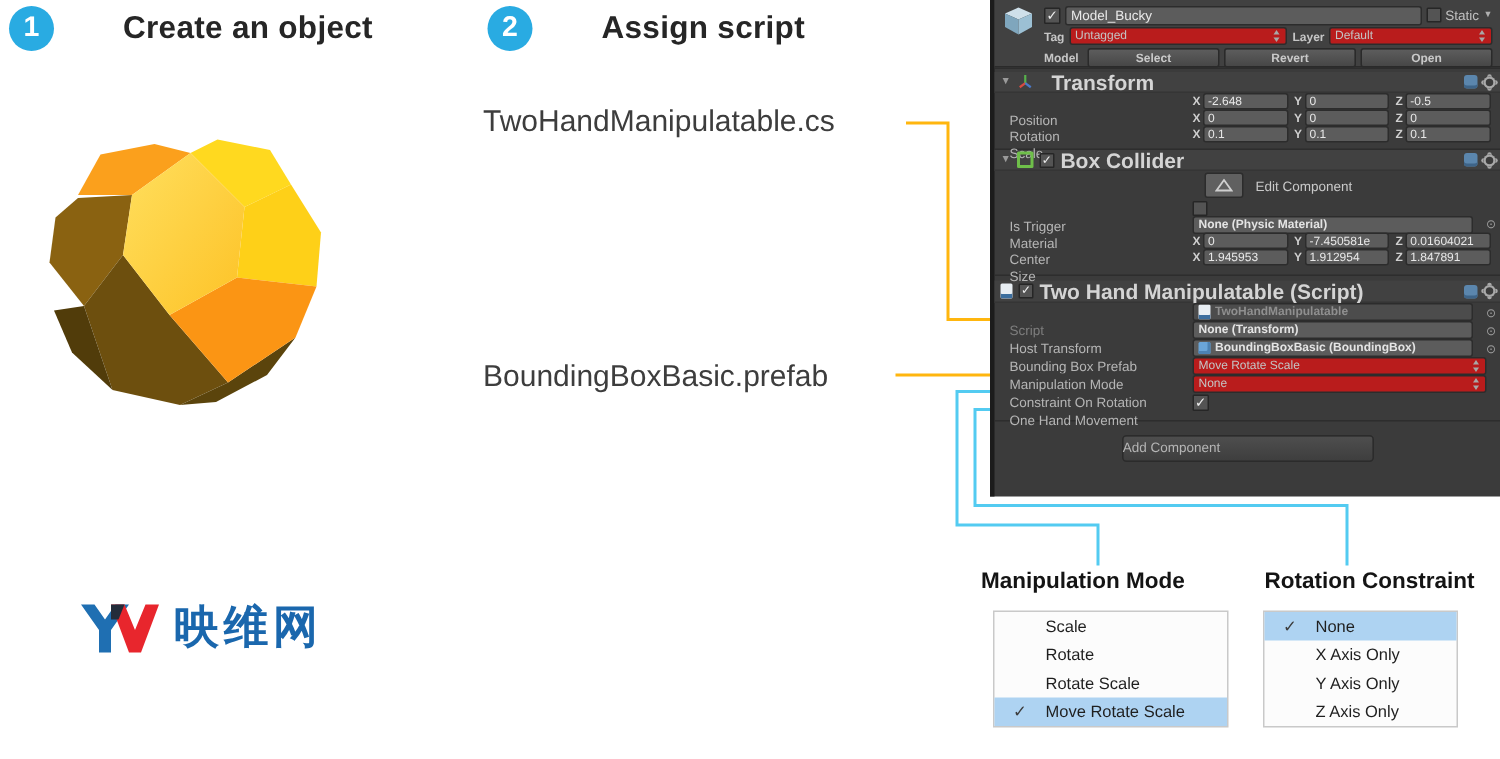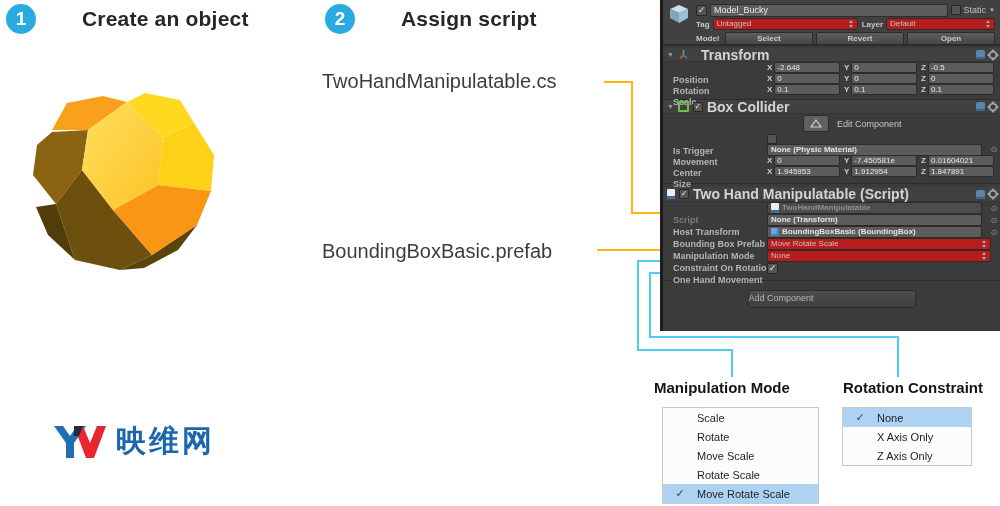--- a/index.html
+++ b/index.html
@@ -65,21 +65,21 @@
     align-items:center;gap:4px;padding:0 3px 0 4px;}
   .fold{font-size:7px;color:#9a9a9a;flex:none;}
   .ctitle{font-weight:700;font-size:14px;color:#d4d4d4;white-space:nowrap;}
   .hicons{margin-left:auto;display:flex;align-items:center;gap:4px;}
   .bookicon{width:9px;height:9px;border-radius:2px;background:#5b86ad;box-shadow:inset 0 -2px 0 #3e6488;}
   .gear{width:8px;height:8px;border-radius:50%;background:#a9a9a9;box-shadow:inset 0 0 0 1.5px #a9a9a9,
     inset 0 0 0 4px #3b3b3b,0 -4px 0 -2.5px #a9a9a9,0 4px 0 -2.5px #a9a9a9,-4px 0 0 -2.5px #a9a9a9,4px 0 0 -2.5px #a9a9a9;}
 
   .prow{height:11px;display:flex;align-items:center;}
   .comp.script .prow{height:12px;}
-  .plabel{width:104px;padding-left:10px;box-sizing:border-box;font-weight:700;font-size:9px;
+  .plabel{width:132px;padding-left:10px;box-sizing:border-box;font-weight:400;font-size:9px;
     color:#b5b5b5;white-space:nowrap;overflow:hidden;flex:none;margin-top:24px;}
   .pvals{flex:1;display:flex;gap:4px;margin-right:6px;min-width:0;}
   .cell{flex:1;display:flex;align-items:center;gap:2px;min-width:0;}
   .axis{font-size:8px;font-weight:700;color:#cfcfcf;flex:none;}
   .field{flex:1;height:9px;background:#5c5c5c;border:1px solid #2c2c2c;border-radius:2px;
     color:#e8e8e8;font-size:8px;line-height:9px;padding:0 2px;overflow:hidden;white-space:nowrap;min-width:0;}
   .objfield{flex:1;height:10px;background:#5c5c5c;border:1px solid #2c2c2c;border-radius:2px;
     color:#e4e4e4;font-weight:700;font-size:8px;line-height:10px;padding:0 3px;display:flex;
     align-items:center;gap:3px;overflow:hidden;white-space:nowrap;min-width:0;}
   .target{width:12px;text-align:center;color:#9c9c9c;font-size:8px;flex:none;}
@@ -281,21 +281,21 @@
         </span>
         <span class="editlbl">Edit Component</span>
       </div>
       <div class="prow">
         <span class="plabel">Is Trigger</span>
         <span class="pvals">
             <span class="cb small"></span>
           </span>
       </div>
       <div class="prow">
-        <span class="plabel">Movement</span>
+        <span class="plabel">Material</span>
         <span class="pvals">
           <span class="objfield">
             <span>None (Physic Material)</span>
           </span>
         </span>
         <span class="target">⊙</span>
       </div>
       <div class="prow">
         <span class="plabel">Center</span>
         <span class="pvals">
@@ -407,49 +407,49 @@
     <div class="dditem">
       <span class="ddcheck"></span>
       <span class="ddtext">Scale</span>
     </div>
     <div class="dditem">
       <span class="ddcheck"></span>
       <span class="ddtext">Rotate</span>
     </div>
     <div class="dditem">
       <span class="ddcheck"></span>
-      <span class="ddtext">Move Scale</span>
-    </div>
-    <div class="dditem">
-      <span class="ddcheck"></span>
       <span class="ddtext">Rotate Scale</span>
     </div>
     <div class="dditem selected">
       <span class="ddcheck">✓</span>
       <span class="ddtext">Move Rotate Scale</span>
     </div>
   </div>
 
   <div class="dd-title" style="left:843px;top:379px;">Rotation Constraint</div>
   <div class="ddbox" style="left:842px;top:407px;width:130px;">
     <div class="dditem selected">
       <span class="ddcheck">✓</span>
       <span class="ddtext">None</span>
     </div>
     <div class="dditem">
       <span class="ddcheck"></span>
       <span class="ddtext">X Axis Only</span>
     </div>
     <div class="dditem">
       <span class="ddcheck"></span>
+      <span class="ddtext">Y Axis Only</span>
+    </div>
+    <div class="dditem">
+      <span class="ddcheck"></span>
       <span class="ddtext">Z Axis Only</span>
     </div>
   </div>
 
-  <div class="logo" style="left:52px;top:421px;">
+  <div class="logo" style="left:52px;top:398px;">
     <svg width="56" height="40" viewBox="0 0 56 38">
       <polygon points="2,3 11,3 18,13 25,3 34,3 22,20 22,35 14,35 14,20" fill="#1f6fb2"></polygon>
       <polygon points="22,3 31,3 38,20 45,3 54,3 42,35 34,35" fill="#e8262d"></polygon>
       <polygon points="22,3 31,3 27,13 22,13" fill="#232c3a"></polygon>
     </svg>
     <span class="logotext">映维网</span>
   </div>
 
 </div>
 

